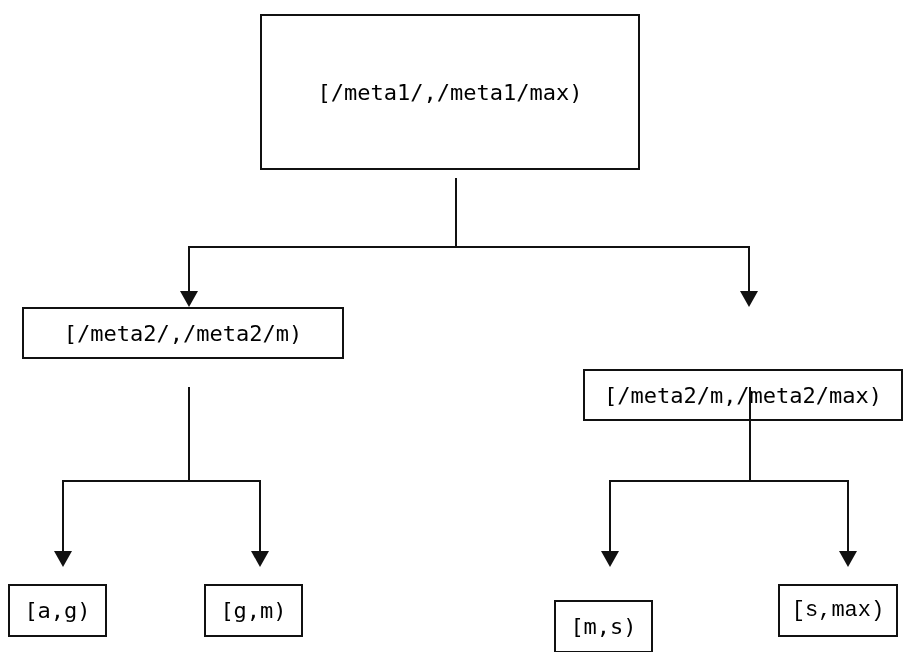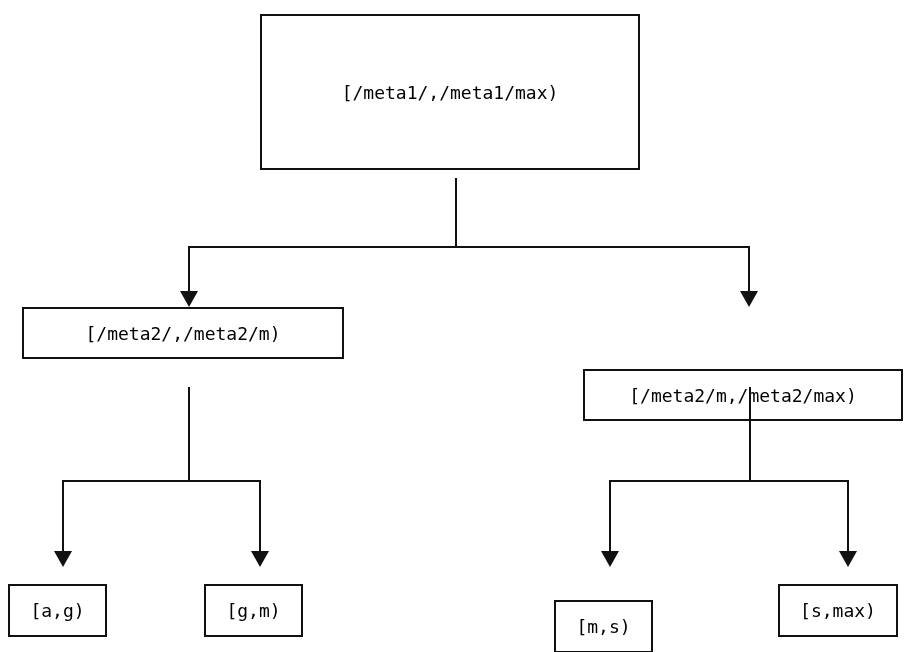--- a/index.html
+++ b/index.html
@@ -17,21 +17,21 @@
   }
   .node {
     position: absolute;
     box-sizing: border-box;
     border: 2px solid var(--line-color, #111111);
     background: var(--bg-color, #ffffff);
     color: var(--text-color, #000000);
     display: flex;
     align-items: center;
     justify-content: center;
-    font-size: 18px;
+    font-size: 22px;
     white-space: pre;
     letter-spacing: 0;
   }
   .line {
     position: absolute;
     background: var(--line-color, #111111);
   }
   .arrow-down {
     position: absolute;
     width: 0;
@@ -40,21 +40,21 @@
     border-right: 9px solid transparent;
     border-top: 16px solid var(--line-color, #111111);
   }
   
   #node-root       { left: 260px; top: 14px;  width: 380px; height: 156px; }
   #node-meta2-left { left: 22px;  top: 307px; width: 322px; height: 52px; }
   #node-meta2-right{ left: 583px; top: 325px; width: 320px; height: 52px; margin-top: 44px; }
   #node-leaf-ag    { left: 8px;   top: 584px; width: 99px;  height: 53px; }
   #node-leaf-gm    { left: 204px; top: 584px; width: 99px;  height: 53px; }
   #node-leaf-ms    { left: 554px; top: 600px; width: 99px;  height: 53px; }
-  #node-leaf-smax  { left: 778px; top: 584px; width: 120px; height: 53px; }
+  #node-leaf-smax  { left: 778px; top: 584px; width: 120px; height: 53px; font-family: Liberation Mono, monospace; }
   
   #a-stem  { left: 455px; top: 178px; width: 2px;   height: 68px; }
   #a-bar   { left: 188px; top: 246px; width: 562px; height: 2px; }
   #a-dropL { left: 188px; top: 246px; width: 2px;   height: 46px; }
   #a-dropR { left: 748px; top: 246px; width: 2px;   height: 46px; }
   #a-arrL  { left: 180px; top: 291px; }
   #a-arrR  { left: 740px; top: 291px; }
   
   #b-stem  { left: 188px; top: 387px; width: 2px;   height: 94px; }
   #b-bar   { left: 62px;  top: 480px; width: 199px; height: 2px; }

